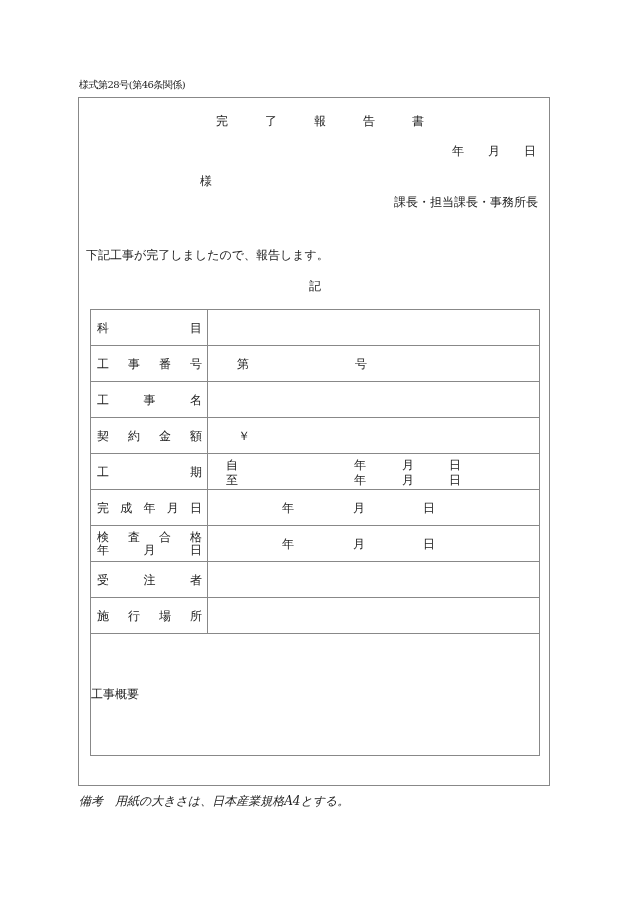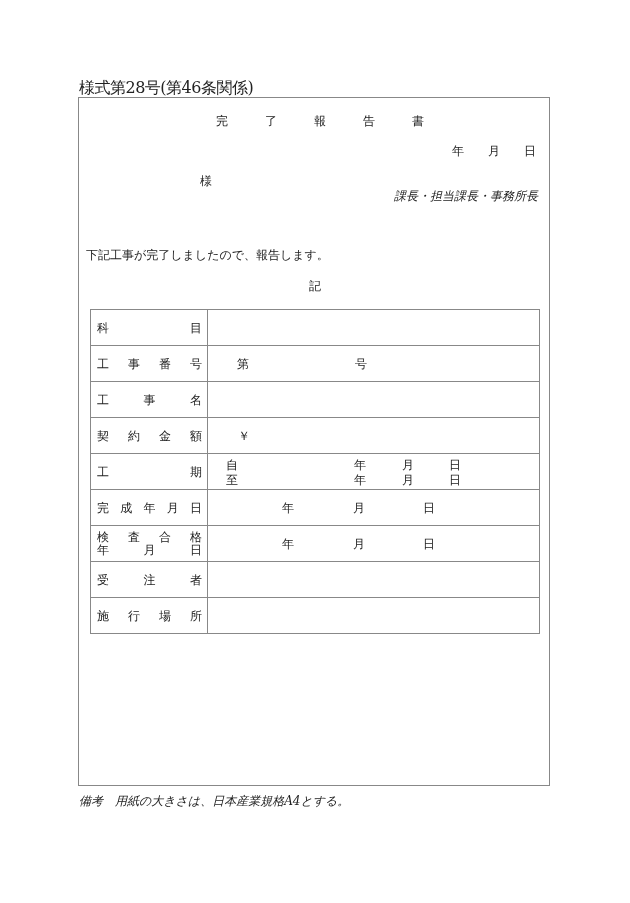--- a/index.html
+++ b/index.html
@@ -2,32 +2,32 @@
 <html><head>
 <meta charset="utf-8">
 <style>
   html, body { margin: 0; padding: 0; background: #ffffff; }
   body {
     width: 630px; height: 903px; position: relative; overflow: hidden;
     font-family: "DejaVu Serif", "Liberation Serif", serif;
     color: #222222; font-size: 12px;
   }
   .abs { position: absolute; white-space: nowrap; line-height: 1; }
-  .form-number { left: 79px; top: 80px; font-size: 16px; letter-spacing: -0.5px; }
+  .form-number { left: 79px; top: 80px; font-size: 10px; letter-spacing: -0.5px; }
   .outer-frame {
     position: absolute; left: 78px; top: 97px; width: 472px; height: 689px;
     border: 1px solid #888888; box-sizing: border-box;
   }
   .title { top: 115px; left: 216px; font-size: 12px; display: flex; }
   .title span { width: 49px; display: inline-block; }
   .date-line { top: 145px; left: 452px; font-size: 12px; display: flex; }
   .date-line span:nth-child(1) { width: 36px; }
   .date-line span:nth-child(2) { width: 36px; }
   .addressee { top: 175px; left: 200px; }
-  .from-title { top: 190px; left: 394px; font-style: italic; }
+  .from-title { top: 196px; left: 394px; }
   .intro { top: 249px; left: 86px; }
   .ki { top: 280px; left: 309px; }
 
   table.form {
     position: absolute; left: 90px; top: 309px; width: 450px;
     border-collapse: collapse; table-layout: fixed;
   }
   table.form td {
     border: 1px solid #888888; padding: 0; font-size: 12px; vertical-align: middle;
   }
@@ -184,16 +184,21 @@
     <td class="label">
       <div class="spread">
         <span>施</span>
         <span>行</span>
         <span>場</span>
         <span>所</span>
       </div>
     </td>
     <td class="value"></td>
   </tr>
+  <tr>
+    <td class="summary" colspan="2">
+      <span>工事概要</span>
+    </td>
+  </tr>
 </tbody>
   </table>
 
 <div class="abs note">備考　用紙の大きさは、日本産業規格A4とする。</div>
 
 </body></html>

